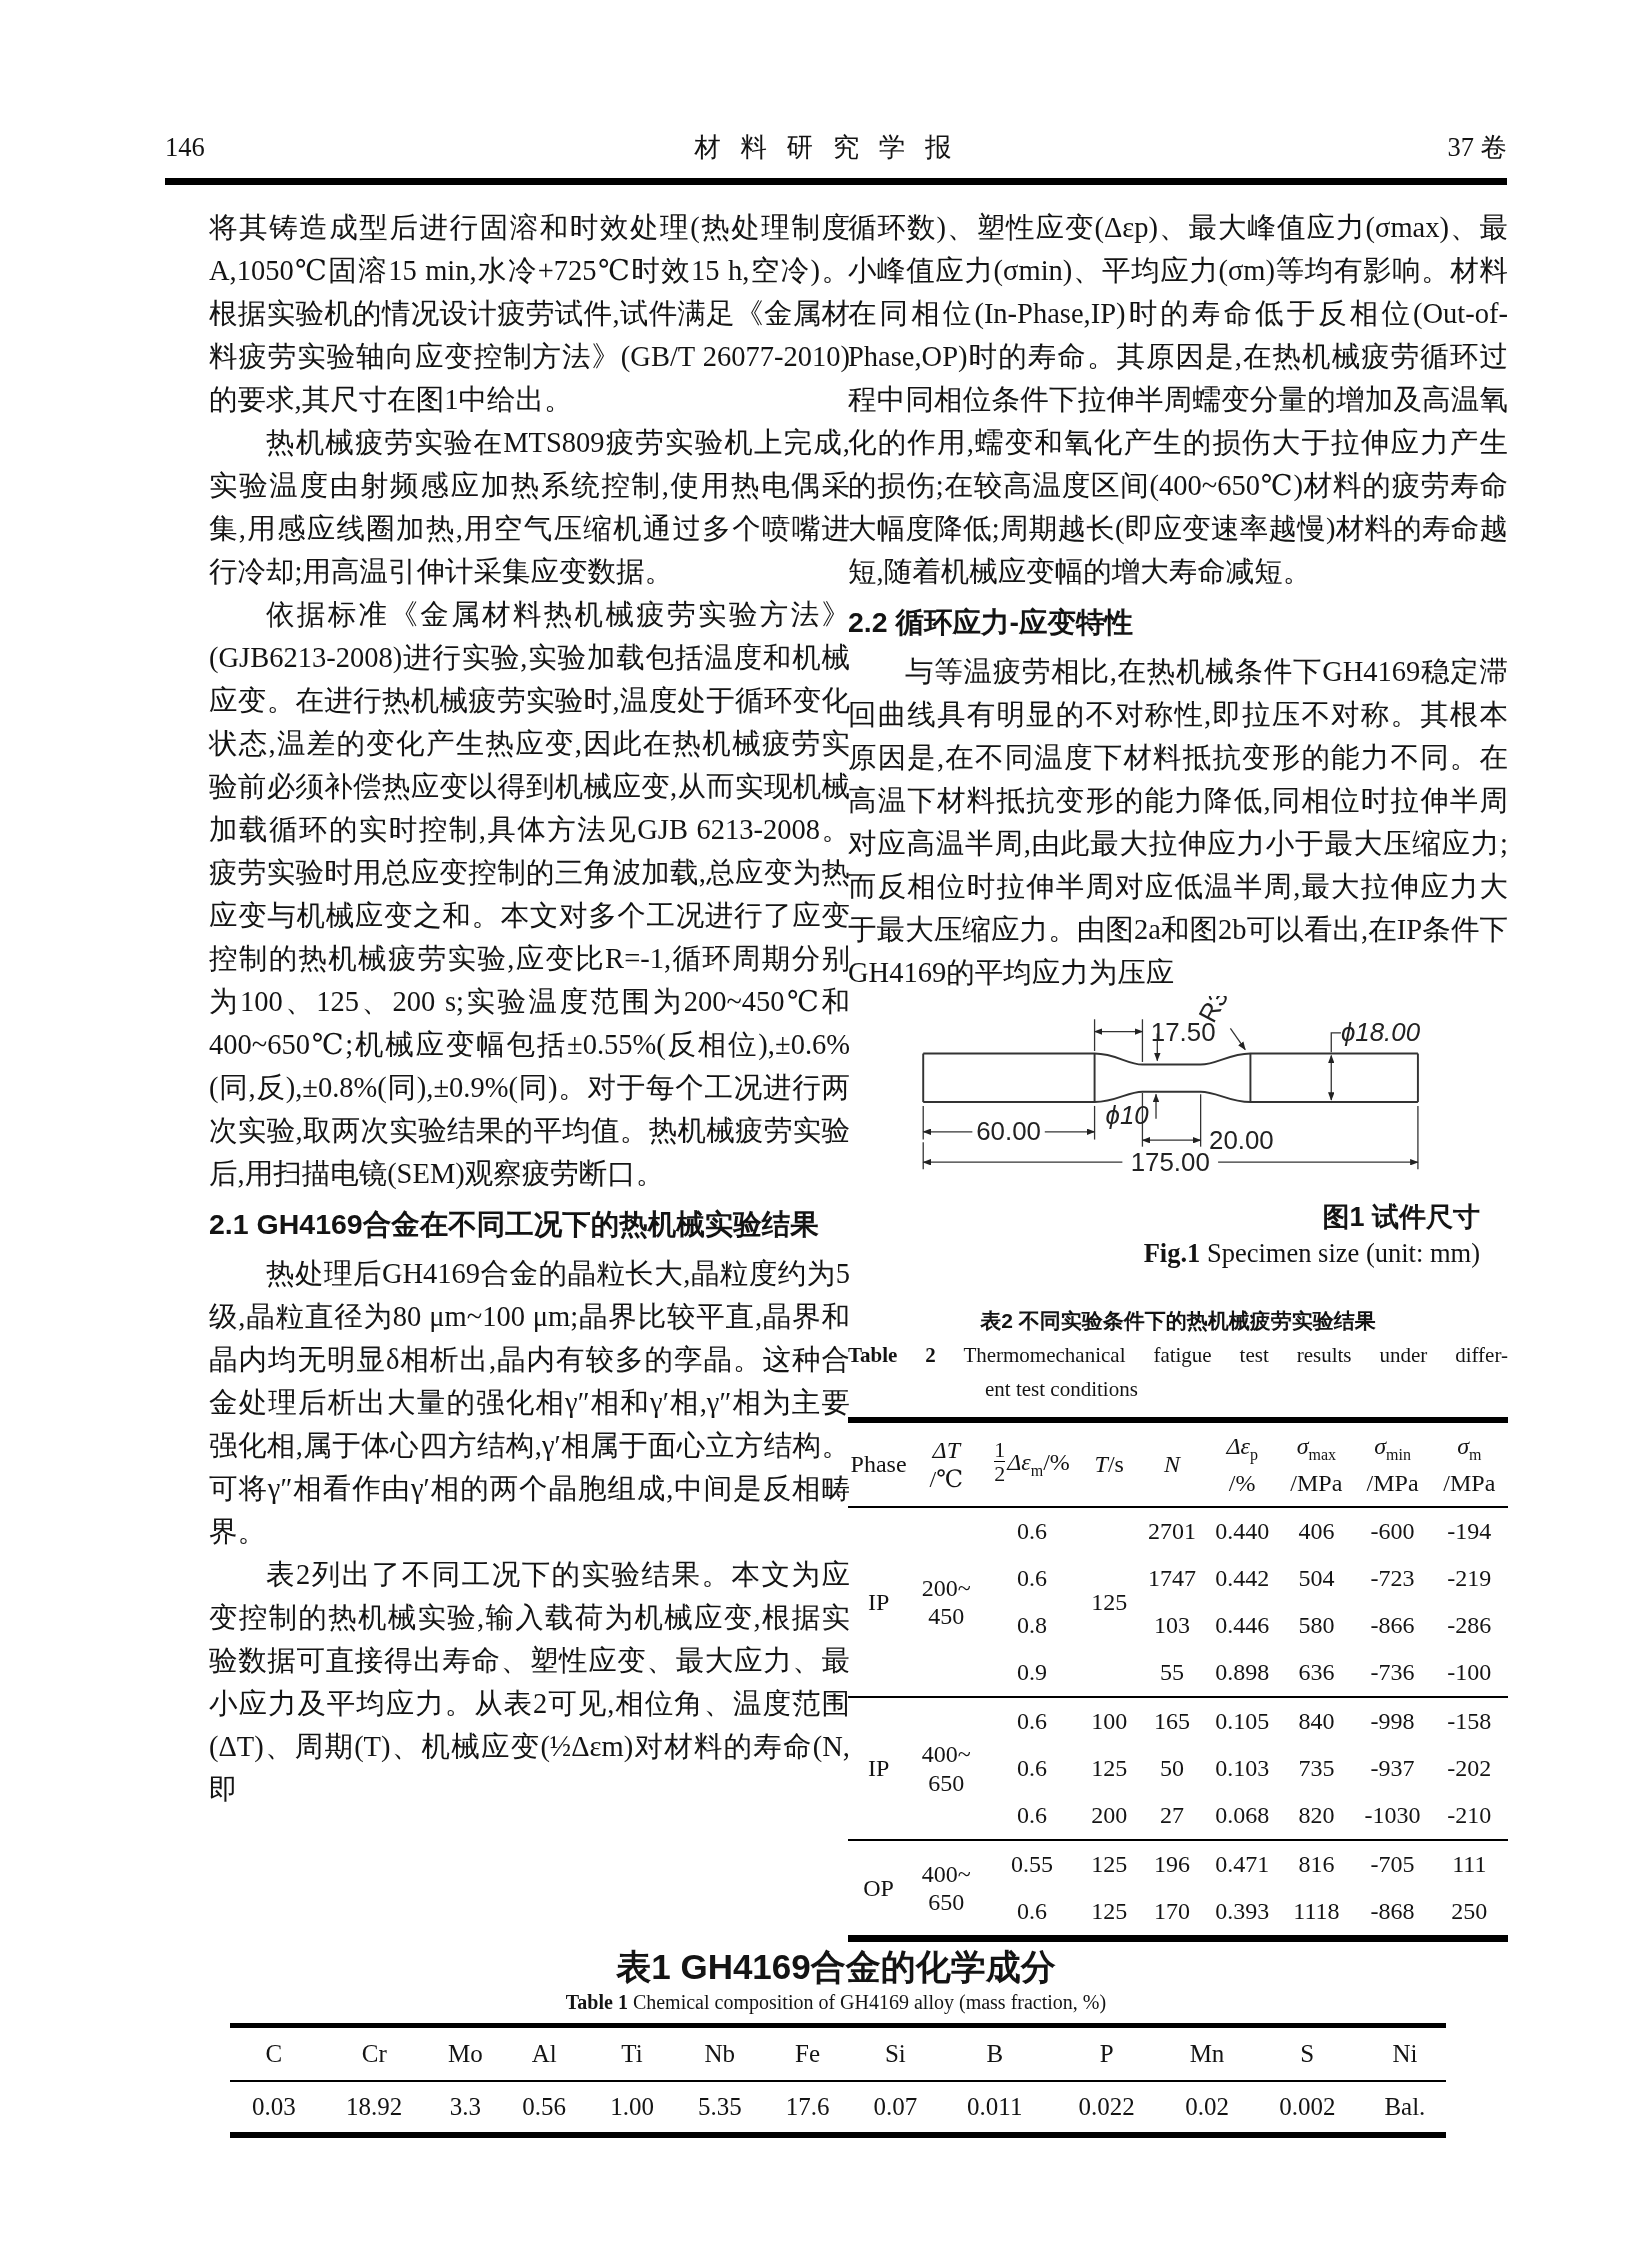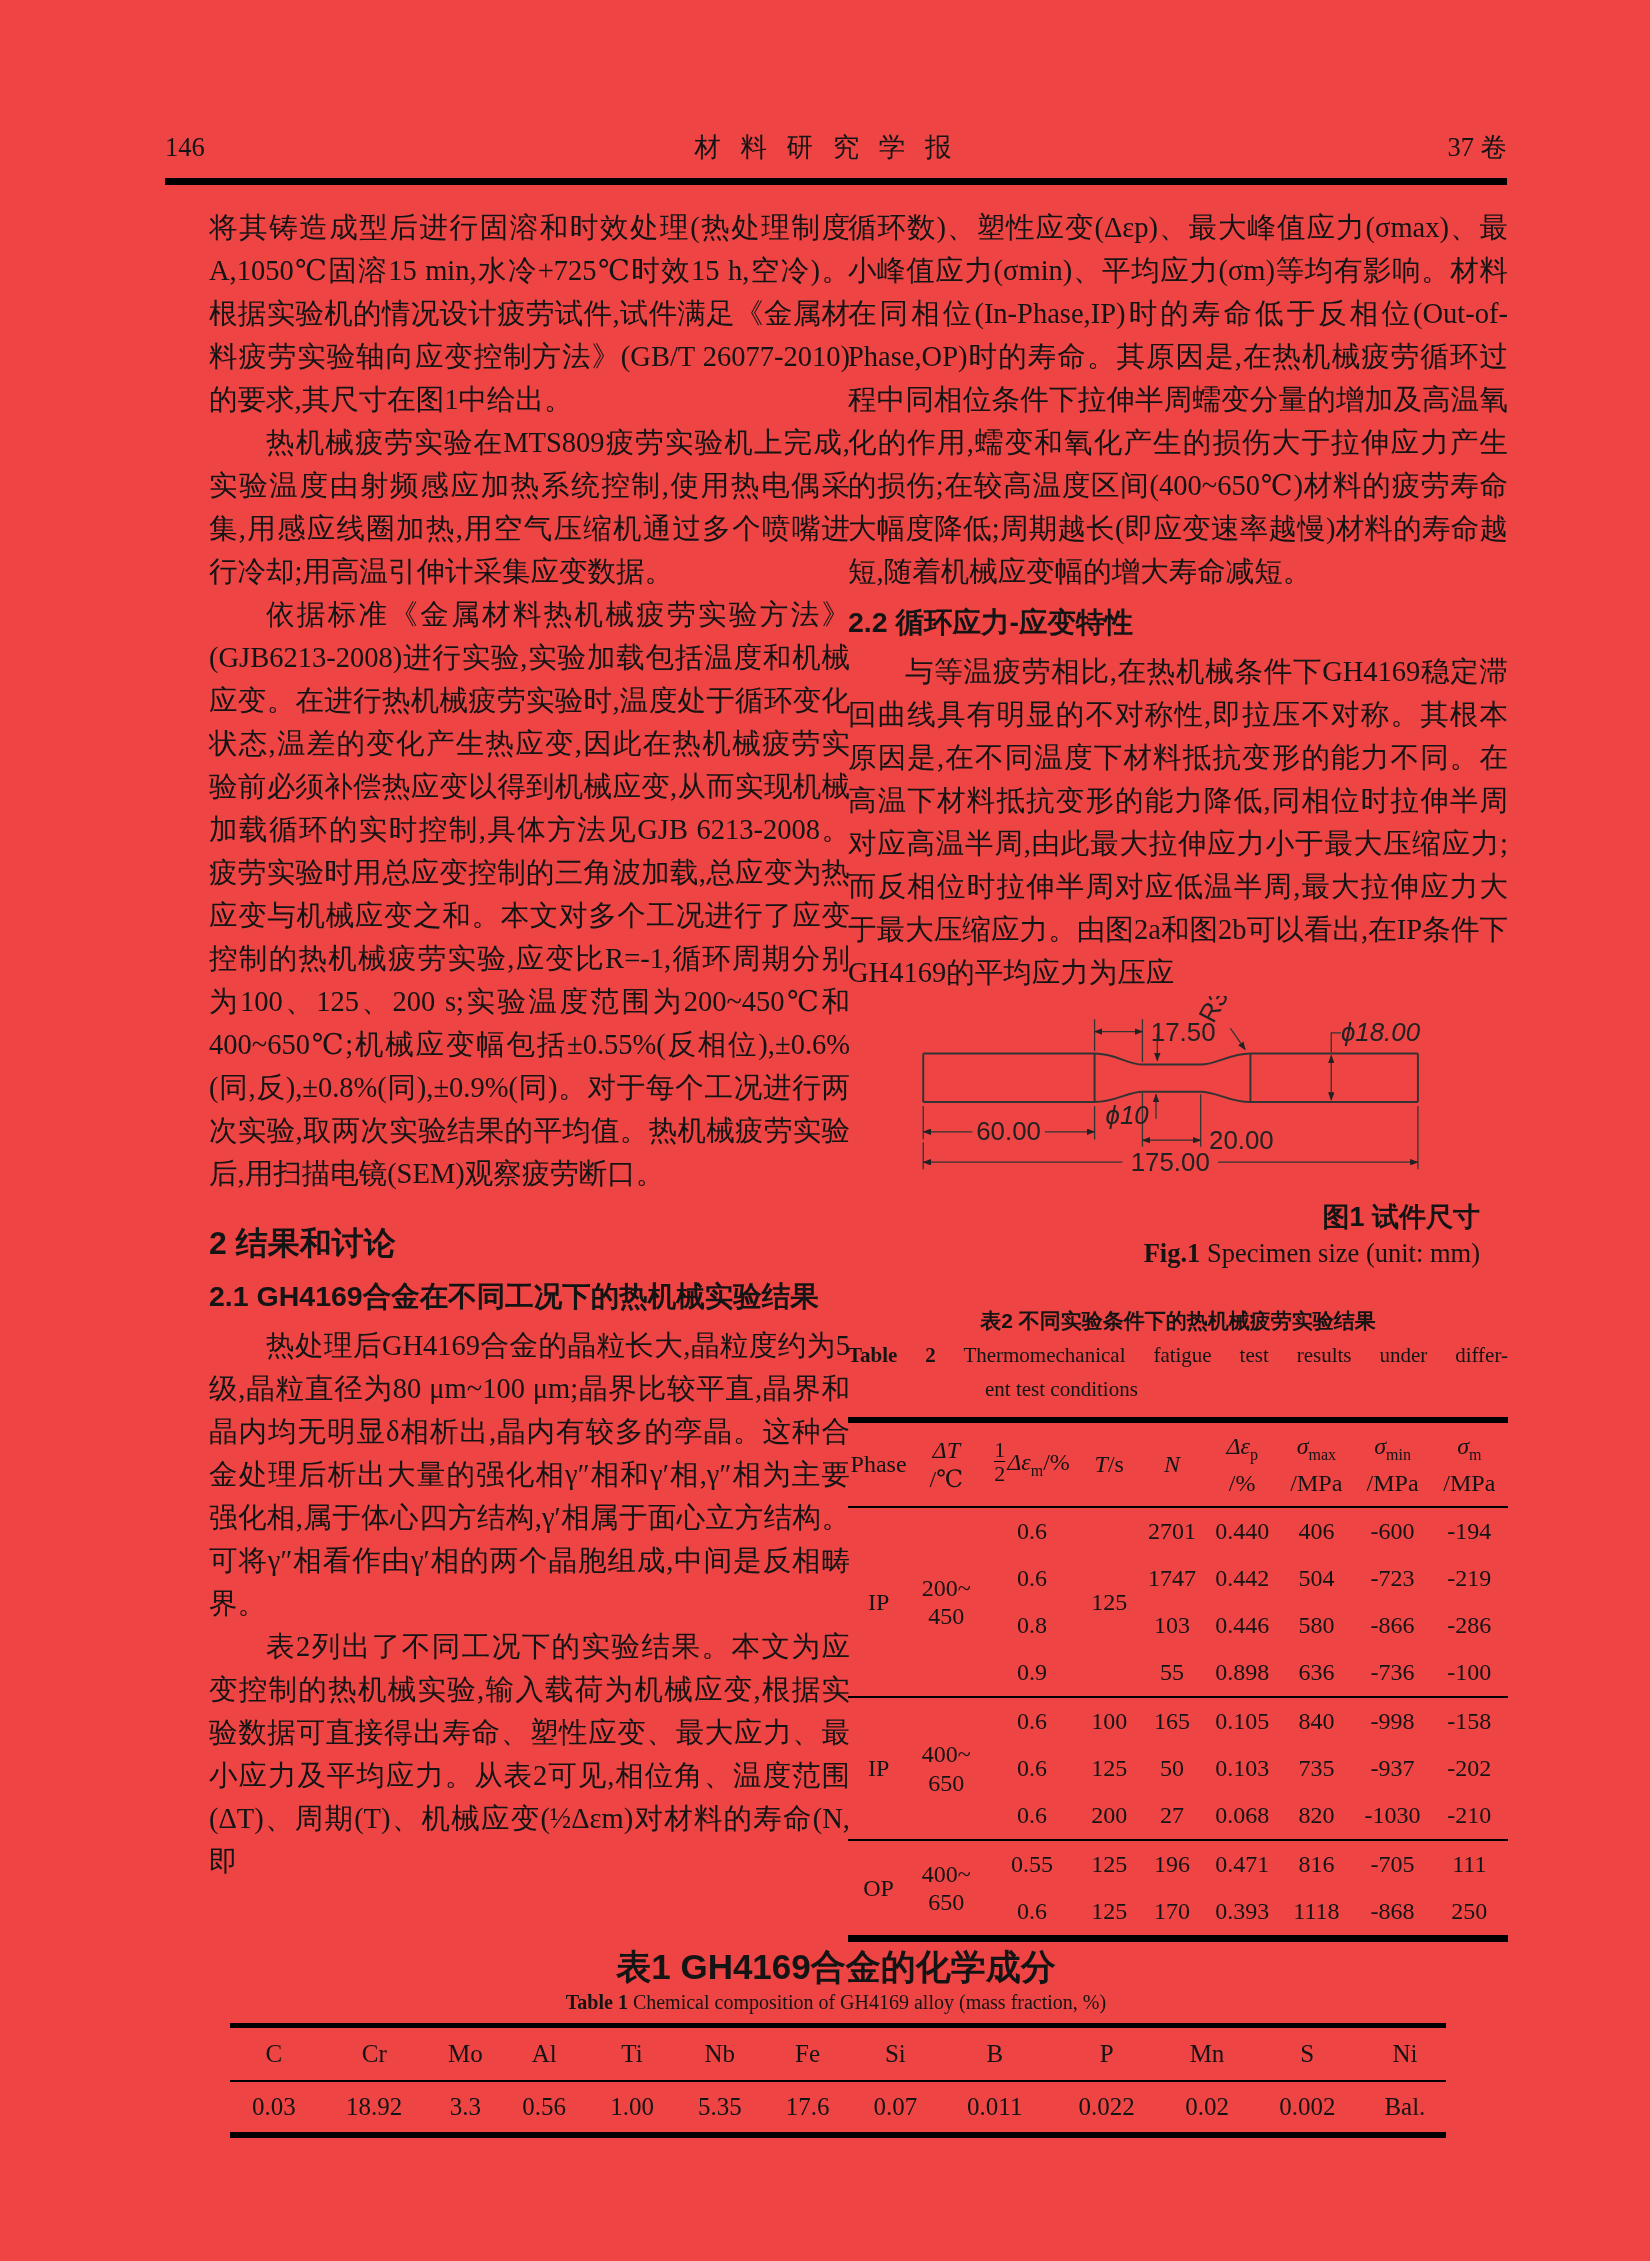--- a/index.html
+++ b/index.html
@@ -1,17 +1,17 @@
 <!DOCTYPE html>
 <html style="font-size:10.3px"><head>
 <meta charset="utf-8">
 <style>
   html,body{margin:0;padding:0;background:#e8e8e6;}
   .page{
-    position:relative;width:1650px;height:2261px;background:#ef4444;
+    position:relative;width:1650px;height:2261px;background:#ffffff;
     font-family:"Liberation Serif","DejaVu Serif",serif;color:#141414;
     overflow:hidden;
   }
   
   .pagehead{position:absolute;left:165px;top:129px;width:1342px;display:flex;
     justify-content:space-between;align-items:baseline;font-size:26.5px;}
   .pagehead .jtitle{letter-spacing:6.5px;}
   .headrule{position:absolute;left:165px;top:178px;width:1342px;height:7.1px;background:#000;}
   
   .col{position:absolute;top:206px;font-size:28.5px;line-height:43px;text-align:justify;}
@@ -71,21 +71,20 @@
     <span>146</span>
     <span class="jtitle">材 料 研 究 学 报</span>
     <span>37 卷</span>
   </div>
   <div class="headrule"></div>
 
   <div class="col col-left">
     <p class="body">将其铸造成型后进行固溶和时效处理(热处理制度A,1050℃固溶15 min,水冷+725℃时效15 h,空冷)。根据实验机的情况设计疲劳试件,试件满足《金属材料疲劳实验轴向应变控制方法》(GB/T 26077-2010)的要求,其尺寸在图1中给出。</p>
     <p class="body ind">热机械疲劳实验在MTS809疲劳实验机上完成,实验温度由射频感应加热系统控制,使用热电偶采集,用感应线圈加热,用空气压缩机通过多个喷嘴进行冷却;用高温引伸计采集应变数据。</p>
     <p class="body ind">依据标准《金属材料热机械疲劳实验方法》(GJB6213-2008)进行实验,实验加载包括温度和机械应变。在进行热机械疲劳实验时,温度处于循环变化状态,温差的变化产生热应变,因此在热机械疲劳实验前必须补偿热应变以得到机械应变,从而实现机械加载循环的实时控制,具体方法见GJB 6213-2008。疲劳实验时用总应变控制的三角波加载,总应变为热应变与机械应变之和。本文对多个工况进行了应变控制的热机械疲劳实验,应变比R=-1,循环周期分别为100、125、200 s;实验温度范围为200~450℃和400~650℃;机械应变幅包括±0.55%(反相位),±0.6%(同,反),±0.8%(同),±0.9%(同)。对于每个工况进行两次实验,取两次实验结果的平均值。热机械疲劳实验后,用扫描电镜(SEM)观察疲劳断口。</p>
-    <h2 class="sec">2  结果和讨论</h2>
     <h3 class="sec">2.1  GH4169合金在不同工况下的热机械实验结果</h3>
     <p class="body ind">热处理后GH4169合金的晶粒长大,晶粒度约为5级,晶粒直径为80 μm~100 μm;晶界比较平直,晶界和晶内均无明显δ相析出,晶内有较多的孪晶。这种合金处理后析出大量的强化相γ″相和γ′相,γ″相为主要强化相,属于体心四方结构,γ′相属于面心立方结构。可将γ″相看作由γ′相的两个晶胞组成,中间是反相畴界。</p>
     <p class="body ind">表2列出了不同工况下的实验结果。本文为应变控制的热机械实验,输入载荷为机械应变,根据实验数据可直接得出寿命、塑性应变、最大应力、最小应力及平均应力。从表2可见,相位角、温度范围(ΔT)、周期(T)、机械应变(½Δεm)对材料的寿命(N,即</p>
   </div>
 
   <div class="col col-right">
     <p class="body">循环数)、塑性应变(Δεp)、最大峰值应力(σmax)、最小峰值应力(σmin)、平均应力(σm)等均有影响。材料在同相位(In-Phase,IP)时的寿命低于反相位(Out-of-Phase,OP)时的寿命。其原因是,在热机械疲劳循环过程中同相位条件下拉伸半周蠕变分量的增加及高温氧化的作用,蠕变和氧化产生的损伤大于拉伸应力产生的损伤;在较高温度区间(400~650℃)材料的疲劳寿命大幅度降低;周期越长(即应变速率越慢)材料的寿命越短,随着机械应变幅的增大寿命减短。</p>
     <h3 class="sec">2.2  循环应力-应变特性</h3>
     <p class="body ind">与等温疲劳相比,在热机械条件下GH4169稳定滞回曲线具有明显的不对称性,即拉压不对称。其根本原因是,在不同温度下材料抵抗变形的能力不同。在高温下材料抵抗变形的能力降低,同相位时拉伸半周对应高温半周,由此最大拉伸应力小于最大压缩应力;而反相位时拉伸半周对应低温半周,最大拉伸应力大于最大压缩应力。由图2a和图2b可以看出,在IP条件下GH4169的平均应力为压应</p>
   </div>

